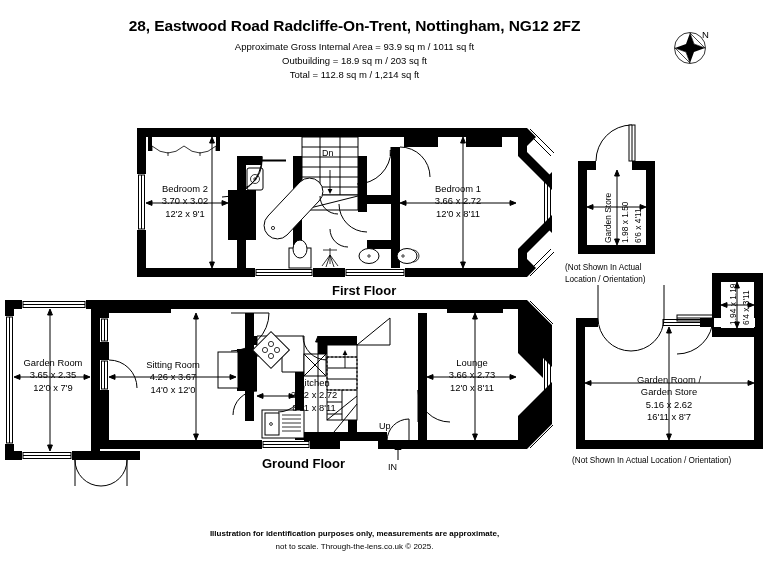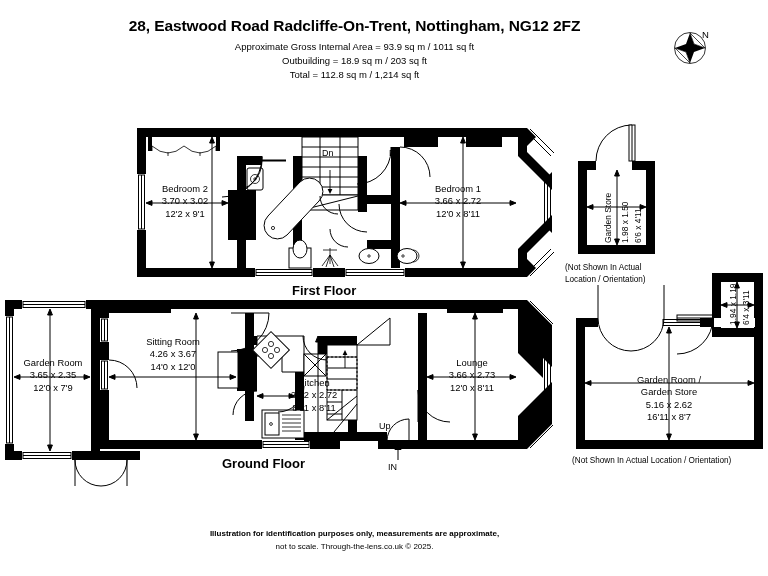--- a/index.html
+++ b/index.html
@@ -39,20 +39,21 @@
   #area-line-3 { top: 69px; font-size: 9.5px; }
 
   #footer-1 { top: 529px; font-size: 8px; font-weight: bold; }
   #footer-2 { top: 542px; font-size: 8px; }
 
   
   .floor-caption {
     position: absolute;
     font-size: 13px;
     font-weight: bold;
+    margin-left: 40px;
   }
   #caption-first  { left: 292px; top: 283px; }
   #caption-ground { left: 222px; top: 456px; }
 
   .note {
     position: absolute;
     font-size: 8.2px;
     line-height: 11.5px;
   }
   #note-store  { left: 565px; top: 262px; width: 120px; }
@@ -556,21 +557,21 @@
   <div class="stairtag dntag" style="left:389px; top:148px;">Dn</div>
 
   <div class="floor-caption" id="caption-first">First Floor</div>
 
   <div class="roomlabel" style="left:-2px; top:357px; width:110px;">
     <span class="nm">Garden Room</span>
     <span class="nm">3.65 x 2.35</span>
     <span class="nm">12'0 x 7'9</span>
   </div>
 
-  <div class="roomlabel" style="left:118px; top:336px; width:110px;">
+  <div class="roomlabel" style="left:118px; top:359px; width:110px;">
     <span class="nm">Sitting Room</span>
     <span class="nm">4.26 x 3.67</span>
     <span class="nm">14'0 x 12'0</span>
   </div>
 
   <div class="roomlabel" style="left:272px; top:377px; width:84px;">
     <span class="nm">Kitchen</span>
     <span class="nm">2.72 x 2.72</span>
     <span class="nm">8'11 x 8'11</span>
   </div>

